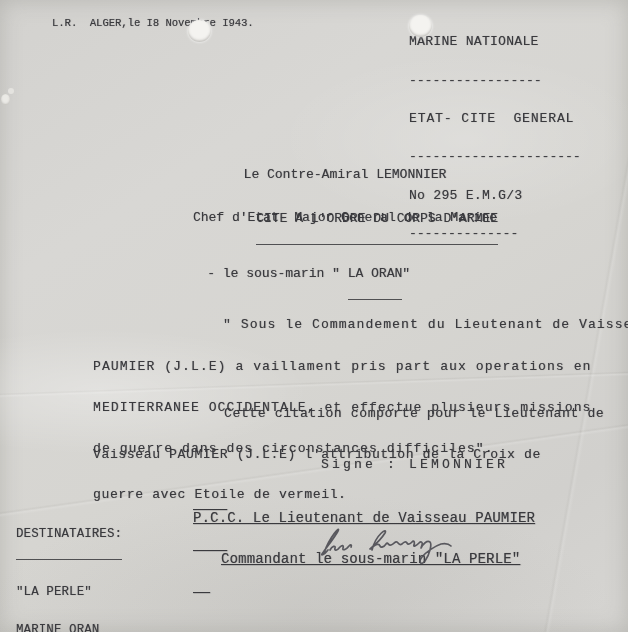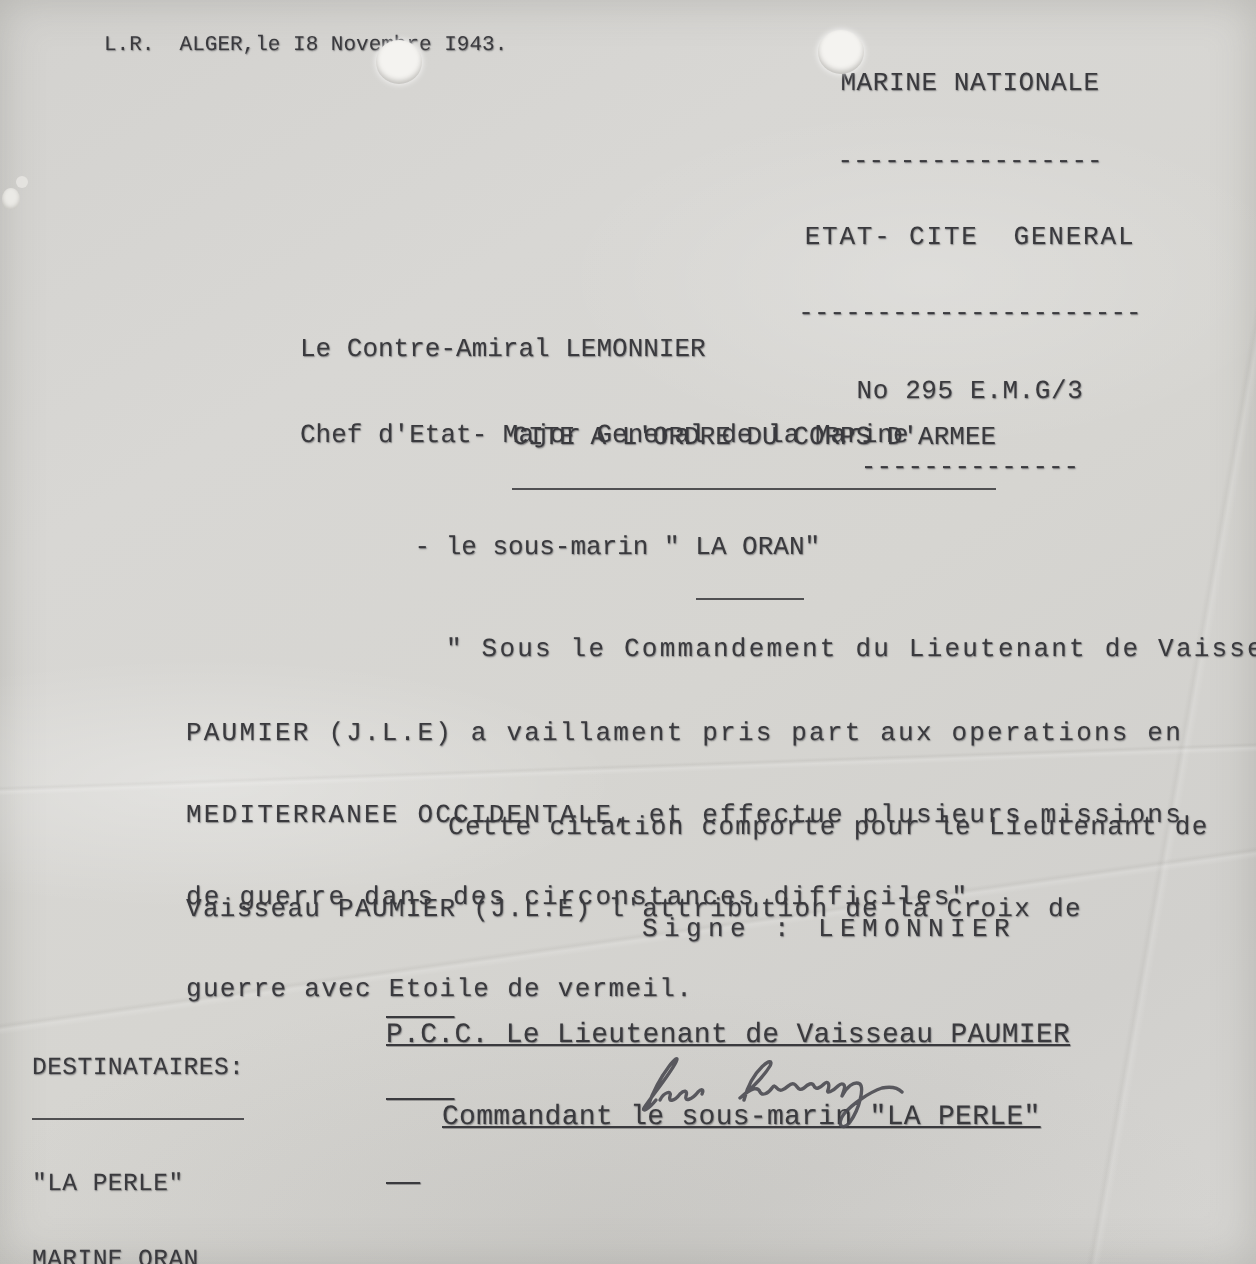--- a/index.html
+++ b/index.html
@@ -18,24 +18,24 @@
       linear-gradient(178deg, transparent 60.1%, rgba(128,126,120,0.10) 60.3%, rgba(255,255,255,0.16) 60.55%, transparent 60.85%),
       linear-gradient(172deg, transparent 71.0%, rgba(128,126,120,0.09) 71.25%, rgba(255,255,255,0.14) 71.5%, transparent 71.85%),
       linear-gradient(100deg, transparent 88.5%, rgba(130,128,122,0.08) 88.8%, rgba(255,255,255,0.12) 89.1%, transparent 89.5%);
   }
   .t {
     position:absolute; color:#3a3a3e; white-space:pre;
     font-family:"Liberation Mono","DejaVu Sans Mono",monospace;
     text-shadow: 0.35px 0.35px 0.7px rgba(56,56,60,0.55);
   }
   .date-line { left:52px; top:17px; font-size:10.5px; }
-  .letterhead { left:389px; top:10px; width:192px; text-align:center; font-size:13px; line-height:12.9px; letter-spacing:0.3px; }
+  .letterhead { left:409px; top:10px; width:192px; font-size:13px; line-height:12.9px; letter-spacing:0.3px; }
   .letterhead .dept { letter-spacing:0.9px; }
   .letterhead .rule { letter-spacing:0; line-height:12.4px; }
-  .heading { left:150px; top:140px; width:390px; text-align:left; font-size:13px; line-height:14.2px; }
+  .heading { left:150px; top:140px; width:390px; text-align:center; font-size:13px; line-height:14.2px; }
   .cite-title { left:225px; top:196px; font-size:13px; }
   .subject { left:176px; top:251px; font-size:13px; }
   .para1 { left:93px; top:291px; font-size:13px; line-height:13.7px; letter-spacing:1.1px; }
   .para1 .indent { padding-left:130px; }
   .para2 { left:93px; top:380px; font-size:13px; line-height:13.5px; letter-spacing:0.65px; }
   .para2 .indent { padding-left:131px; }
   .signe { left:321px; top:457px; font-size:13px; letter-spacing:3.2px; }
   .pcc { left:193px; top:484px; font-size:14px; line-height:13.8px; letter-spacing:0.15px;text-decoration:underline; }
   .pcc .indent { padding-left:28px; }
   .dist { left:16px; top:502px; font-size:12.3px; line-height:12.9px; letter-spacing:0.2px; }

